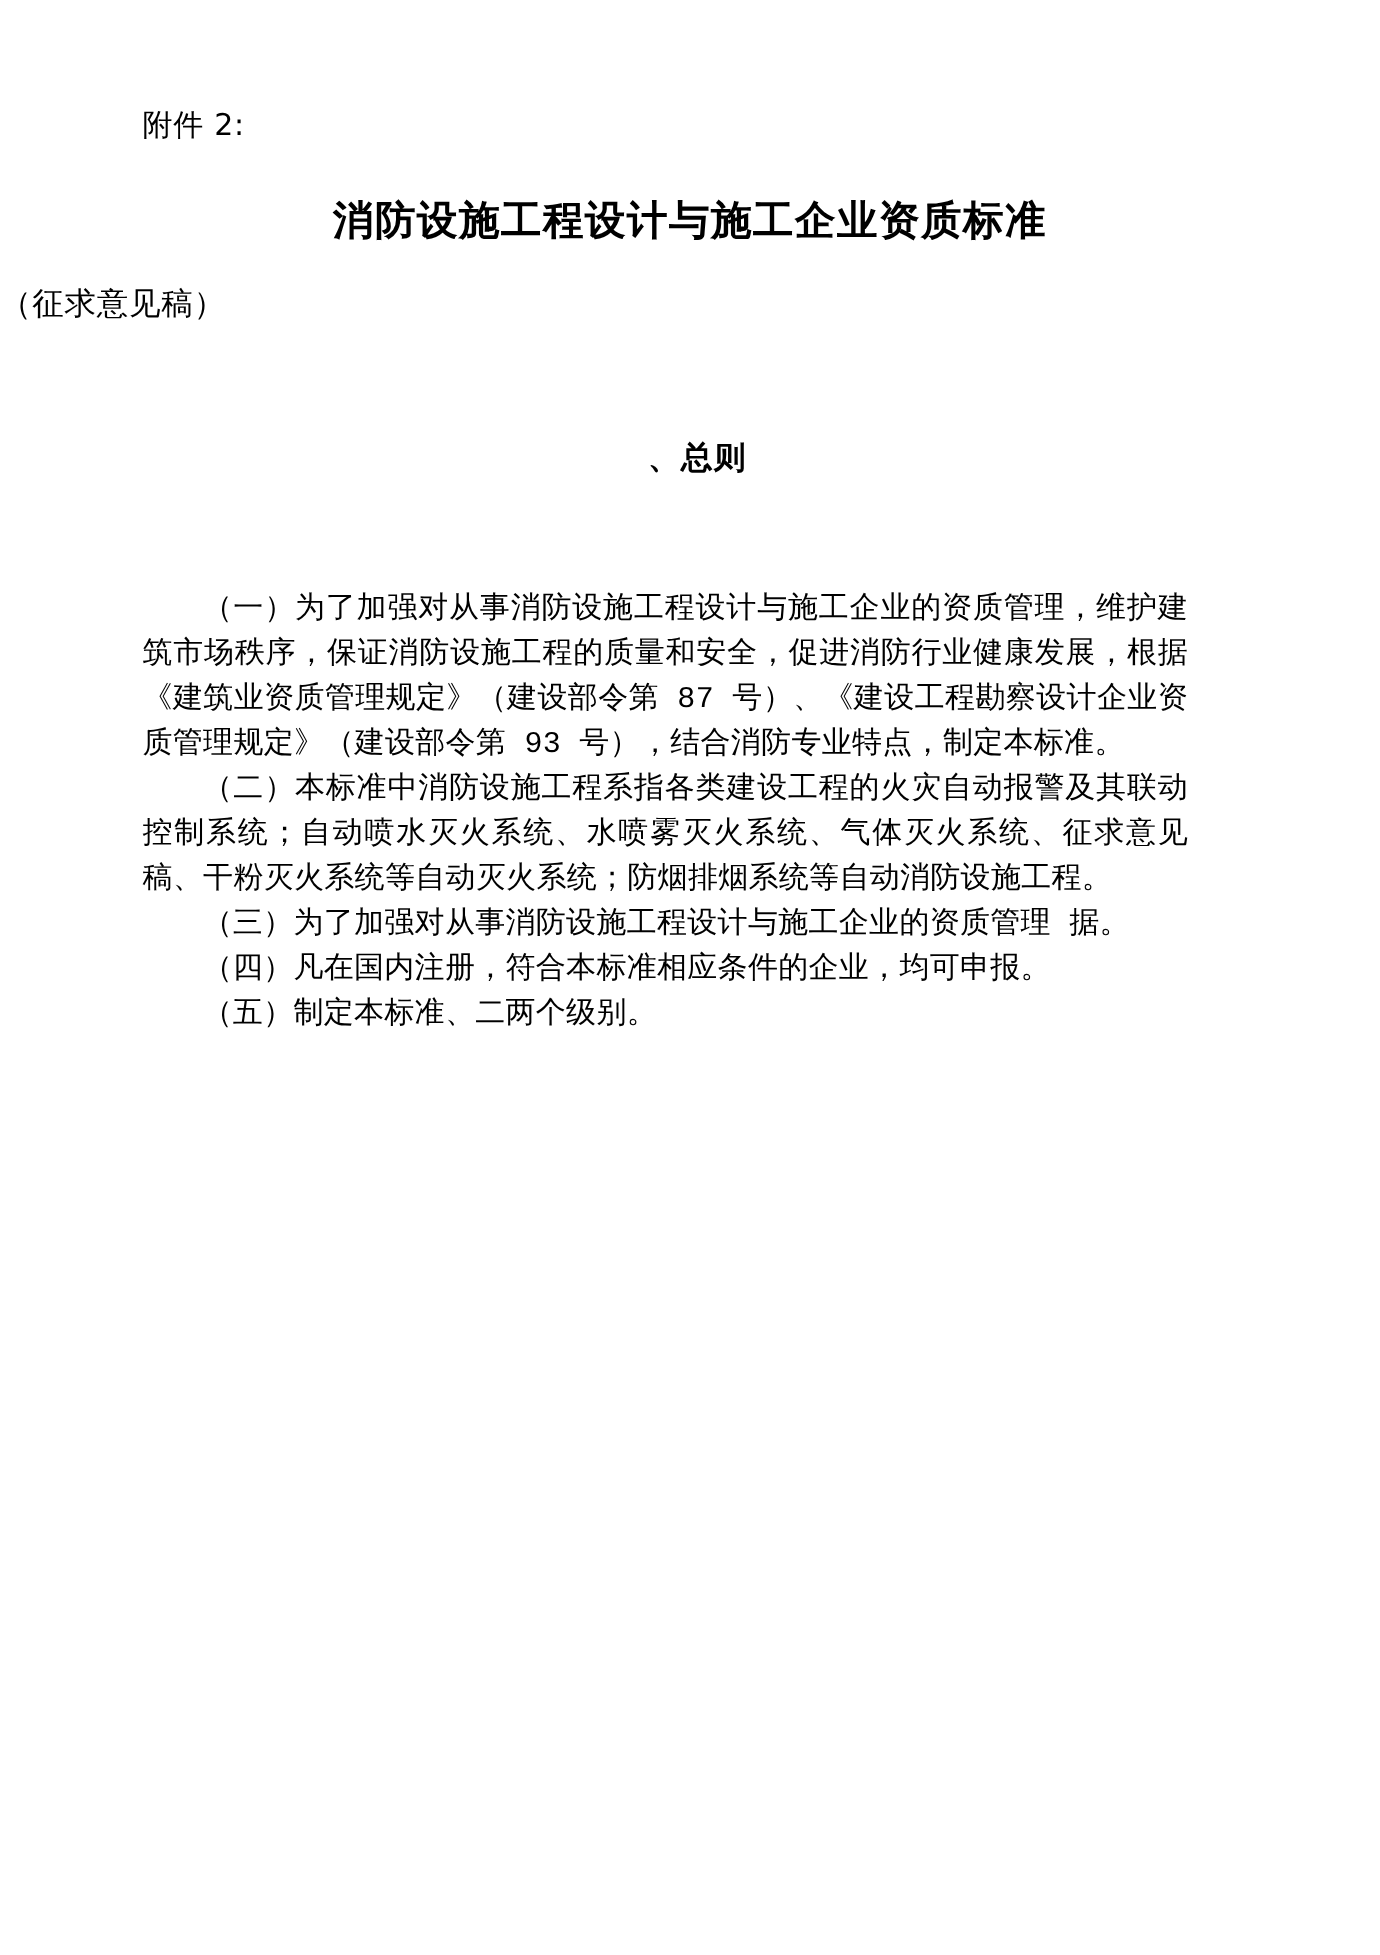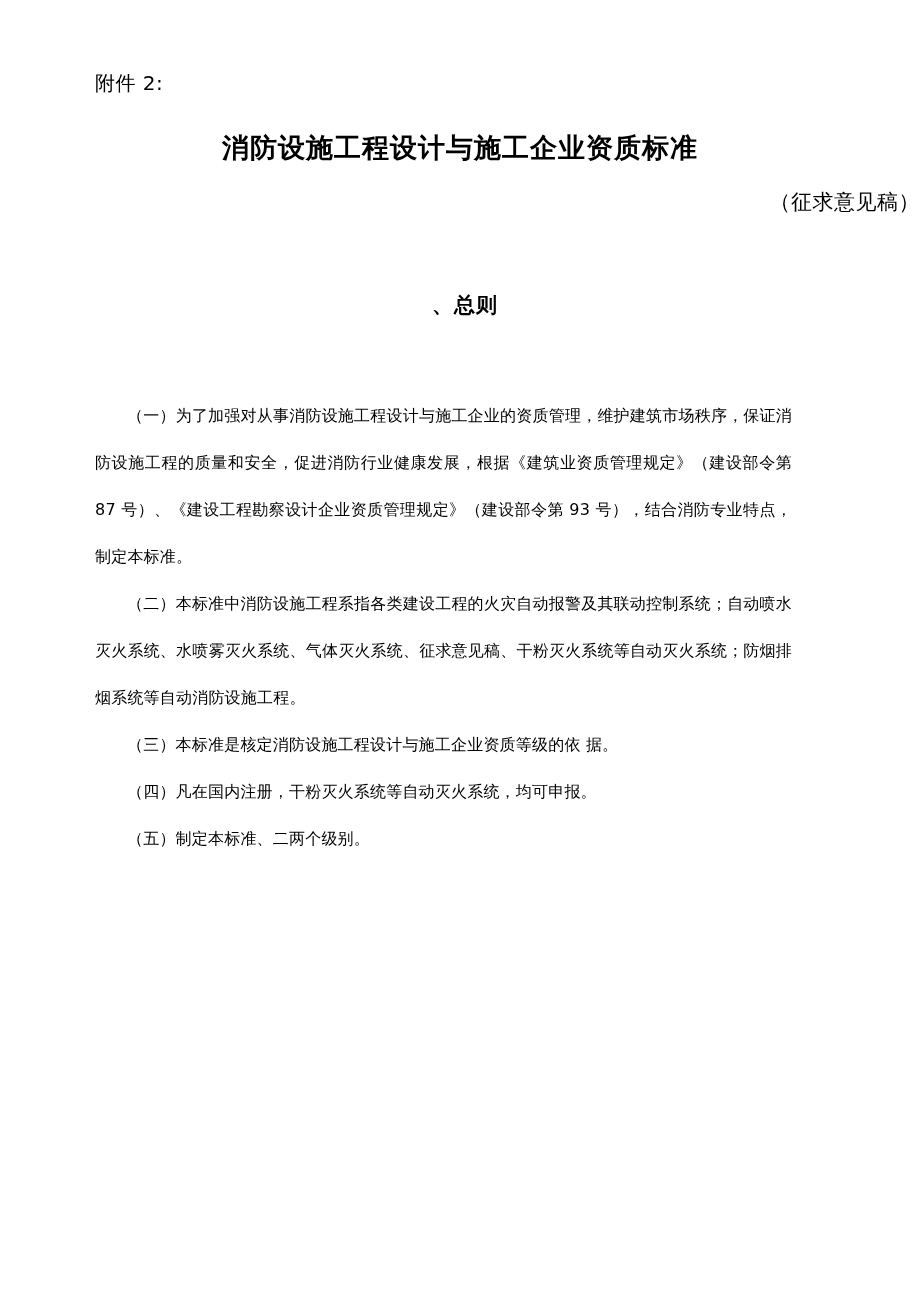--- a/index.html
+++ b/index.html
@@ -46,21 +46,21 @@
     font-size: 27px;
     font-weight: bold;
     line-height: 40px;
     letter-spacing: 1px;
   }
   .doc-subtitle {
     position: absolute;
     left: 0;
     top: 186px;
     width: 920px;
-    text-align: right;
+    text-align: left;
     font-size: 21px;
     line-height: 32px;
     letter-spacing: 0.5px;
   }
 
   
   .section-heading {
     position: absolute;
     left: 0;
     top: 288px;
@@ -73,27 +73,28 @@
   }
 
   
   .body-block {
     position: absolute;
     left: 95px;
     top: 392px;
     width: 697px;
   }
   .para {
-    font-size: 16px;
-    line-height: 47px;
+    font-size: 20px;
+    line-height: 30px;
     text-align: justify;
     text-justify: inter-character;
     letter-spacing: 0.2px;
     margin: 0;
     white-space: pre-wrap;
+    font-family: Liberation Mono, monospace;
   }
   .para.indent {
     text-indent: 2em;
   }
   
   .para.wide {
     width: 700px;
   }
 </style>
 </head>
@@ -105,18 +106,18 @@
 
   <div class="doc-title">消防设施工程设计与施工企业资质标准</div>
 
   <div class="doc-subtitle">（征求意见稿）</div>
 
   <div class="section-heading">、总则</div>
 
   <div class="body-block">
     <p class="para indent">（一）为了加强对从事消防设施工程设计与施工企业的资质管理，维护建筑市场秩序，保证消防设施工程的质量和安全，促进消防行业健康发展，根据《建筑业资质管理规定》（建设部令第 87 号）、《建设工程勘察设计企业资质管理规定》（建设部令第 93 号），结合消防专业特点，制定本标准。</p>
     <p class="para indent">（二）本标准中消防设施工程系指各类建设工程的火灾自动报警及其联动控制系统；自动喷水灭火系统、水喷雾灭火系统、气体灭火系统、征求意见稿、干粉灭火系统等自动灭火系统；防烟排烟系统等自动消防设施工程。</p>
-    <p class="para indent">（三）本标准是核定消防设施工程设计与施工企业资质等级的依 据。</p>
-    <p class="para indent">（四）凡在国内注册，干粉灭火系统等自动灭火系统，均可申报。</p>
+    <p class="para indent">（三）为了加强对从事消防设施工程设计与施工企业的资质管理 据。</p>
+    <p class="para indent">（四）凡在国内注册，符合本标准相应条件的企业，均可申报。</p>
     <p class="para indent">（五）制定本标准、二两个级别。</p>
   </div>
 
 </div>
 
 </body></html>

